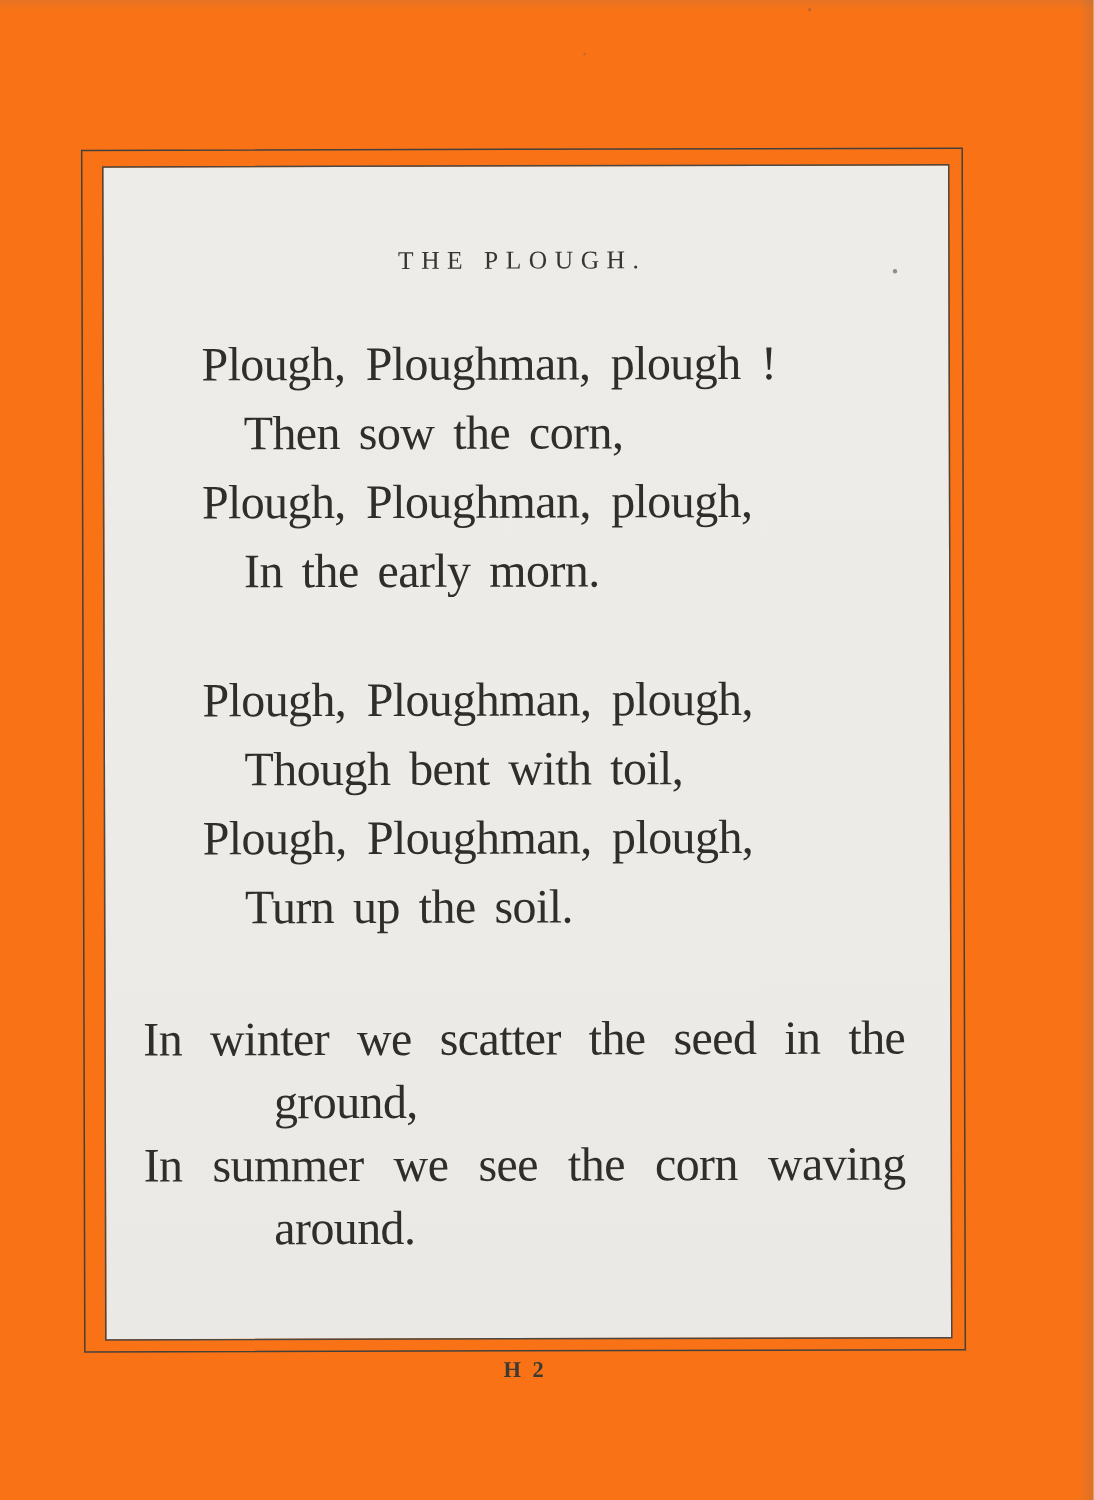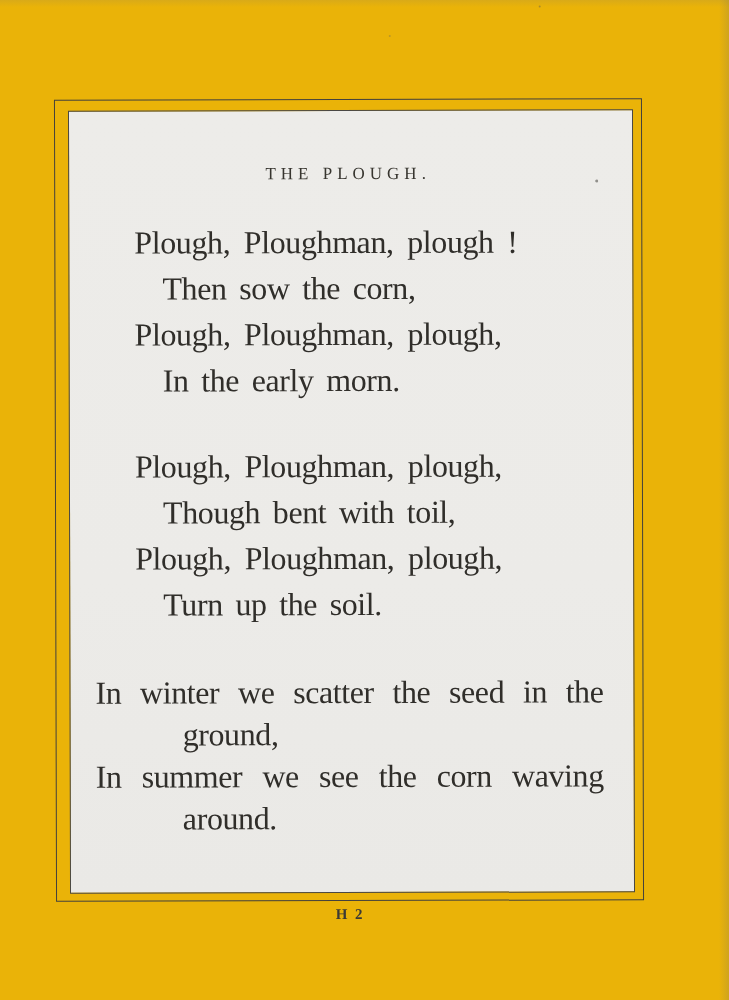--- a/index.html
+++ b/index.html
@@ -10,21 +10,21 @@
     width: 729px;
     height: 1000px;
     background: #e9e8e5;
     overflow: hidden;
     font-family: "Liberation Serif", "DejaVu Serif", serif;
   }
   .page {
     position: relative;
     width: 729px;
     height: 1000px;
-    background: #eab308;
+    background: #f97316;
   }
   
   .edge-right {
     position: absolute;
     top: 0; right: 0;
     width: 10px; height: 100%;
     background: linear-gradient(90deg, rgba(110,110,105,0) 0%, rgba(110,110,105,0.22) 100%);
     pointer-events: none;
   }
   .edge-top {

